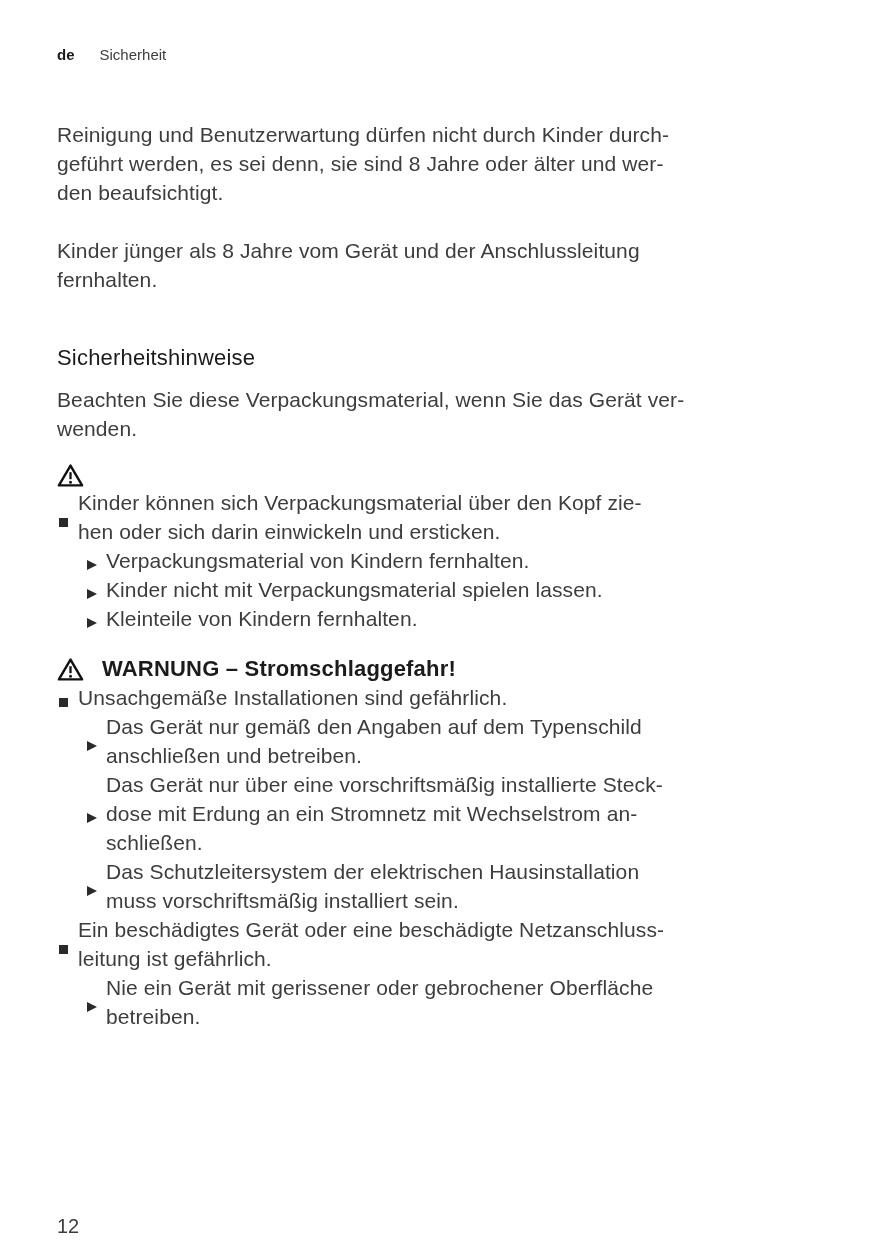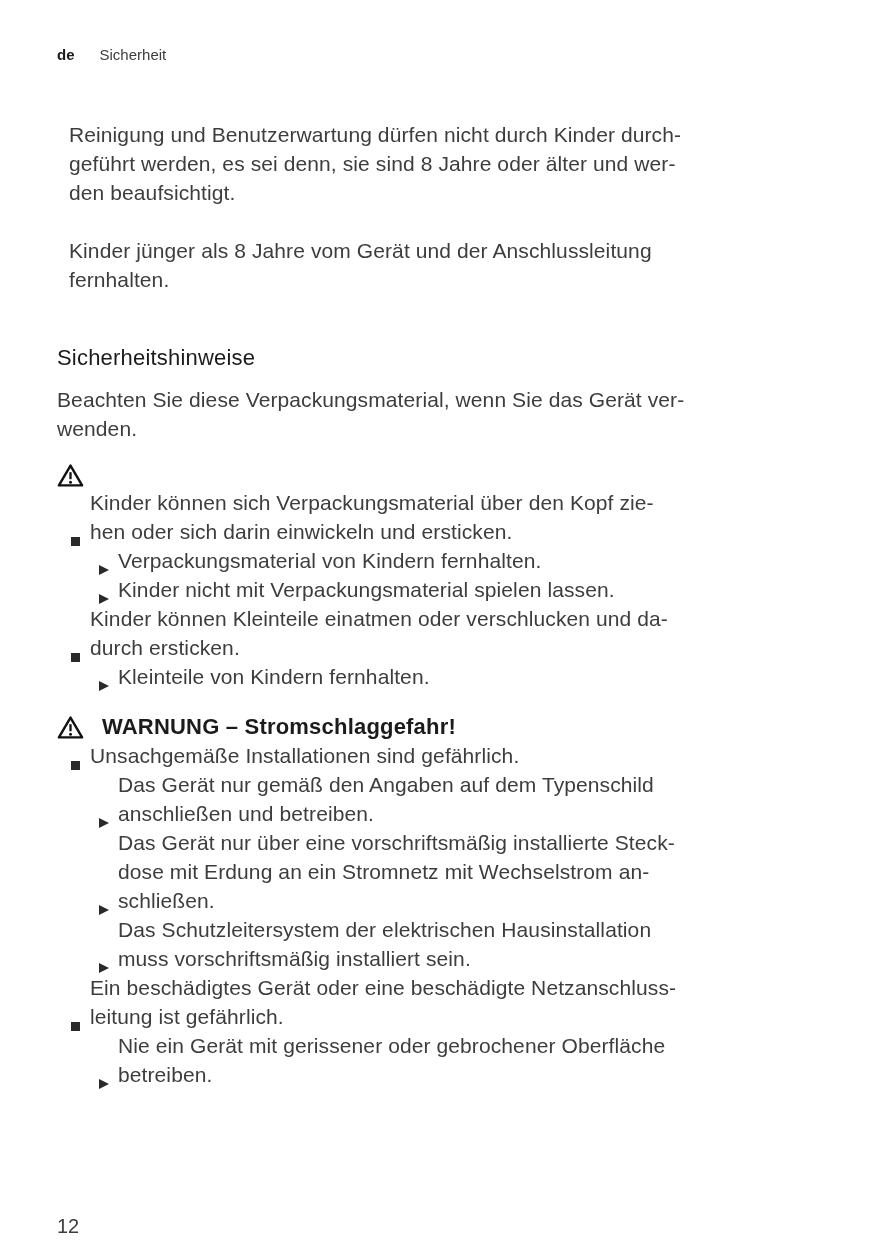--- a/index.html
+++ b/index.html
@@ -24,21 +24,20 @@
   .runninghead .lang {
     font-weight: bold; color: #1b1b1b;
     margin-right: 25px;
   }
   
   .bodytext {
     font-size: 21px; line-height: 29px;
     letter-spacing: 0.1px;
     white-space: pre-line;
     color: #3d3d3d;
-    margin-left: 12px;
   }
   .intro { margin-top: 27px; }
   .intro .block { display: block; }
   h2.section-heading {
     margin: 20px 0 0 0;
     font-size: 22px; line-height: 29px;
     font-weight: normal; color: #1b1b1b;
     letter-spacing: 0.2px;
   }
   p.lead { margin: 13px 0 0 0; }
@@ -47,21 +46,21 @@
   .warning.second { margin-top: 21px; }
   .warn-head { display: flex; align-items: flex-start; }
   .warn-icon { flex: 0 0 auto; width: 27px; height: 25px; margin-top: 3px; }
   .warn-icon svg { display: block; width: 27px; height: 25px; }
   .warn-title {
     margin-left: 18px;
     font-size: 22px; line-height: 29px;
     font-weight: bold; color: #1b1b1b;
     letter-spacing: 0.2px;
   }
-  .row { display: flex; align-items: flex-end; }
+  .row { display: flex; align-items: center; }
   .row .txt { flex: 1 1 auto; }
   .lvl1 { padding-left: 2px; }
   .lvl1 .sq {
     flex: 0 0 auto;
     width: 9px; height: 9px;
     background: #2a2a2a;
     margin: 10px 10px 0 0;
   }
   .lvl2 { padding-left: 30px; }
   .lvl2 .tri {
@@ -119,25 +118,20 @@
     </div>
     <div class="row lvl2 bodytext">
       <span class="tri"></span>
       <span class="txt">Verpackungsmaterial von Kindern fernhalten.</span>
     </div>
     <div class="row lvl2 bodytext">
       <span class="tri"></span>
       <span class="txt">Kinder nicht mit Verpackungsmaterial spielen lassen.</span>
     </div>
 
-    <div class="row lvl1 bodytext">
-      <span class="sq"></span>
-      <span class="txt">Kinder können Kleinteile einatmen oder verschlucken und da-
-durch ersticken.</span>
-    </div>
     <div class="row lvl2 bodytext">
       <span class="tri"></span>
       <span class="txt">Kleinteile von Kindern fernhalten.</span>
     </div>
   </section>
 
   <section class="warning second">
     <div class="warn-head">
       <span class="warn-icon">
         <svg viewBox="0 0 27 25" xmlns="http://www.w3.org/2000/svg">

